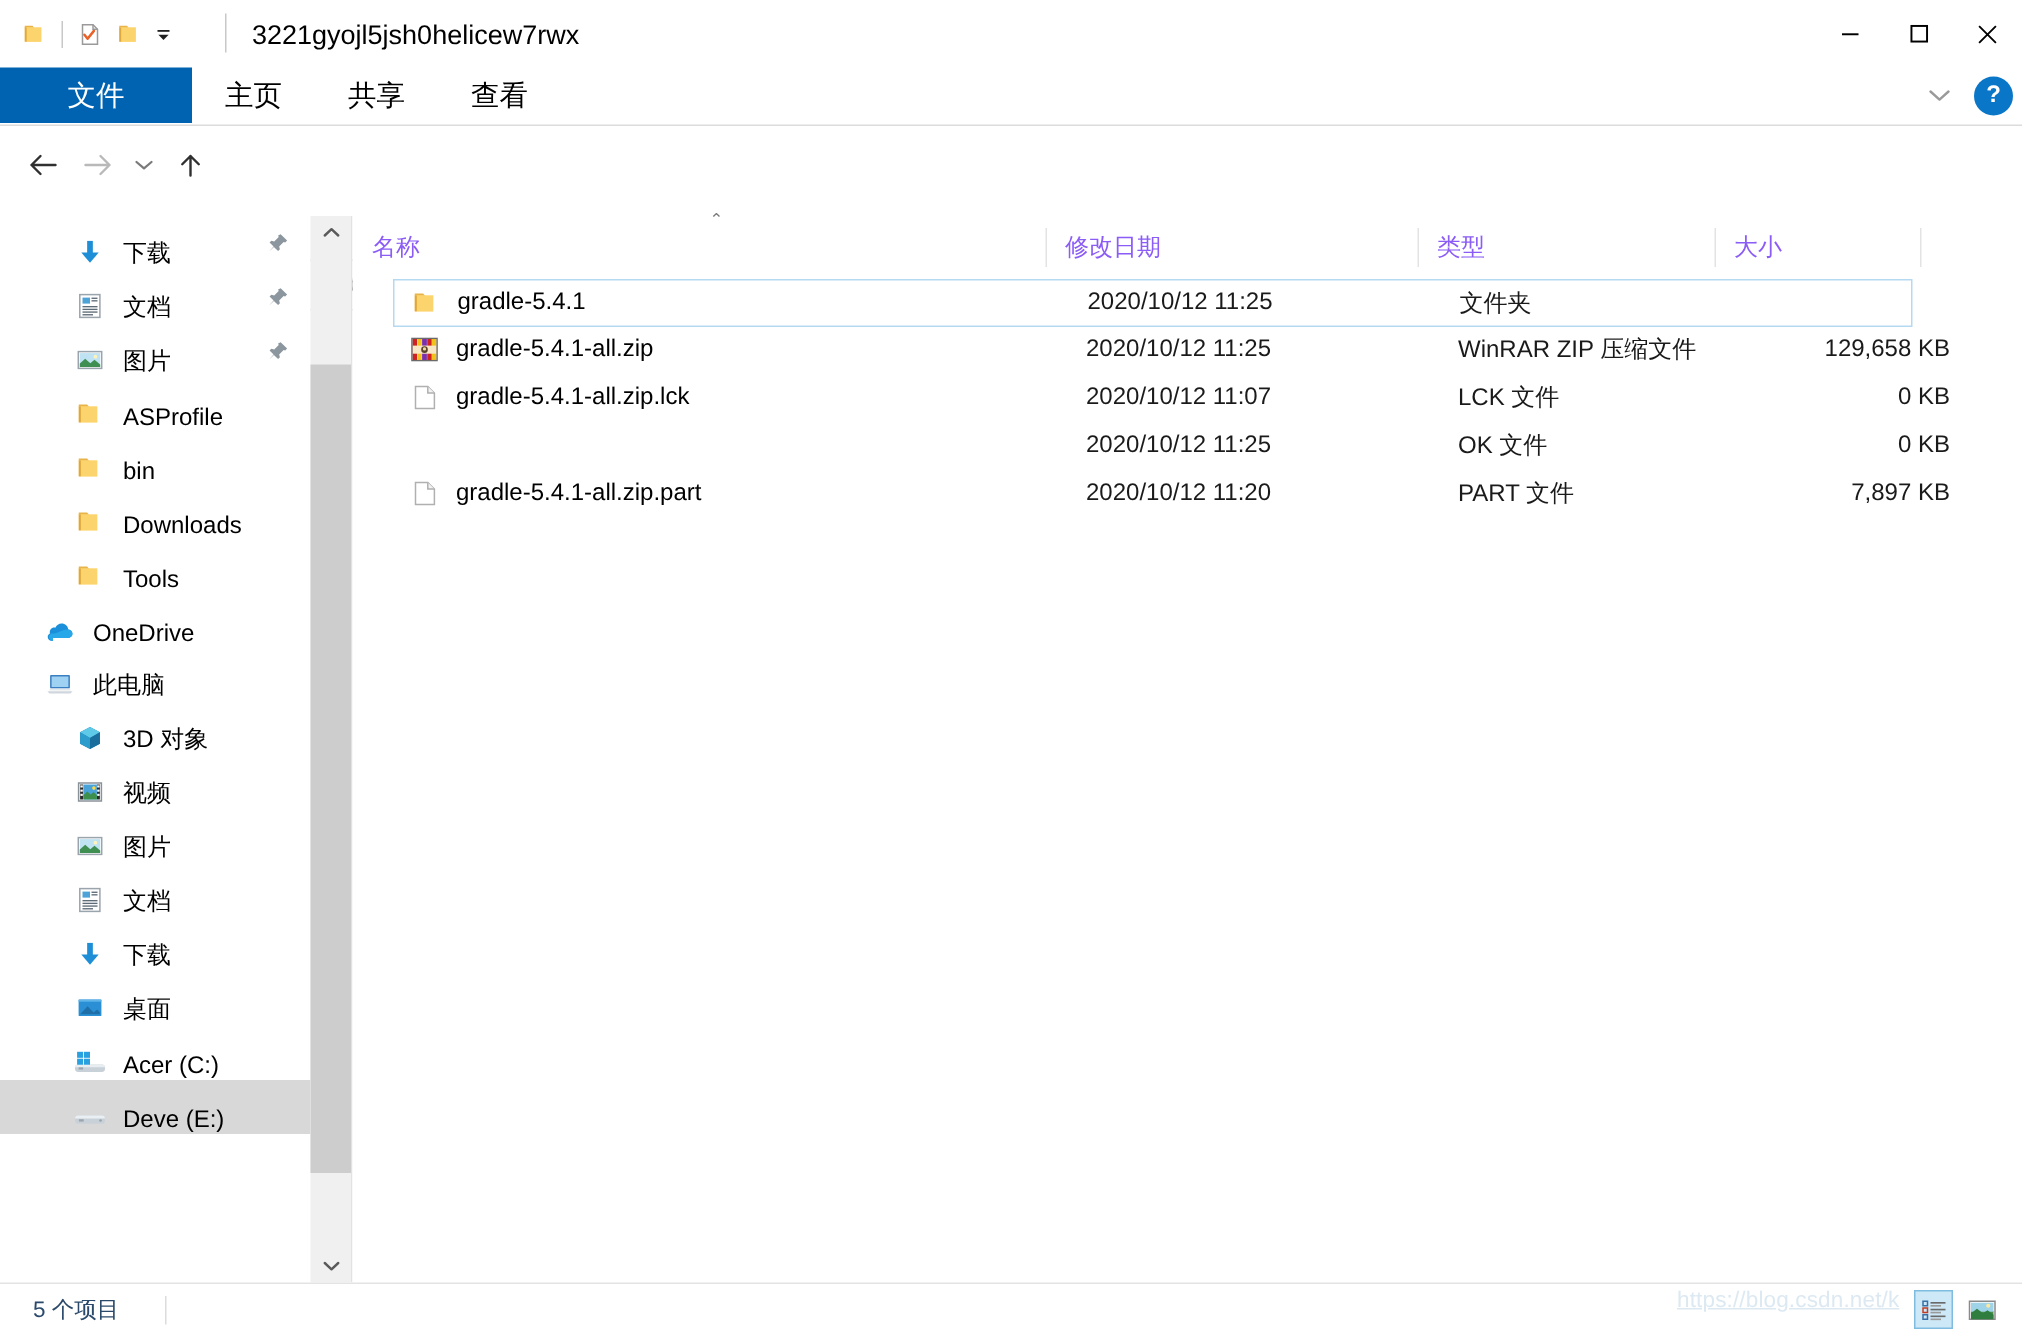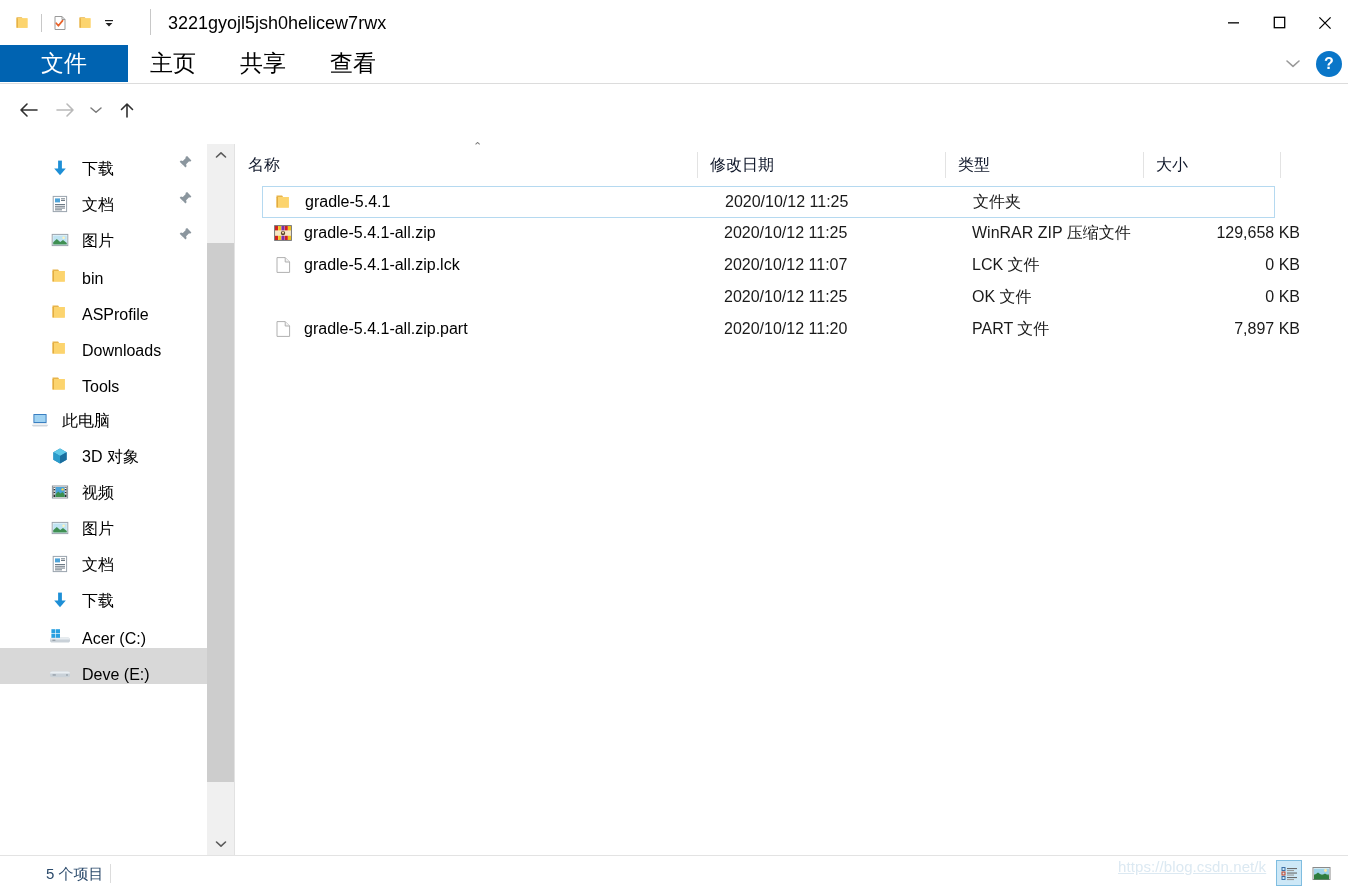--- a/index.html
+++ b/index.html
@@ -34,21 +34,21 @@
   .wc{width:46px;height:45px;display:flex;align-items:center;justify-content:center;}
 
   
   .ribbon{
     position:absolute;left:0;top:45px;width:1348px;height:38px;
     background:#ffffff;border-bottom:1px solid #dcdcdc;
   }
   .tabs{position:absolute;left:0;top:0;display:flex;height:37px;align-items:stretch;}
   .tab{
     display:flex;align-items:center;justify-content:center;
-    padding:0 22px;font-size:23px;color:#000;height:37px;
+    padding:0 22px;font-size:19px;color:#000;height:37px;
   }
   .tab.file{background:#0063b1;color:#ffffff;min-width:84px;}
   .ribbon-right{position:absolute;right:6px;top:0;height:37px;display:flex;align-items:center;gap:8px;}
   .chev-collapse{width:30px;height:30px;display:flex;align-items:center;justify-content:center;}
   .help-btn{
     width:26px;height:26px;border-radius:50%;background:#0a76c8;color:#fff;
     display:flex;align-items:center;justify-content:center;font-size:16px;font-weight:bold;
   }
 
   
@@ -131,21 +131,21 @@
     position:absolute;left:234px;top:144px;width:1px;height:711px;background:#e2e2e2;
   }
 
   
   .headerrow{
     position:absolute;left:235px;top:144px;width:1113px;height:42px;
     background:#ffffff;border-bottom:1px solid #e3e3e3;
   }
   .col{
     position:absolute;top:0;height:42px;display:flex;align-items:center;
-    font-size:16px;color:#0f172a;box-sizing:border-box;
+    font-size:16px;color:#8b5cf6;box-sizing:border-box;
   }
   .col .ctext{padding-left:13px;}
   .col-div{position:absolute;top:8px;width:1px;height:26px;background:#e3e3e3;}
   .sort-arrow{
     position:absolute;top:140px;font-size:11px;color:#777;
   }
 
   .filelist{
     position:absolute;left:235px;top:186px;width:1113px;height:669px;background:#fff;
   }
@@ -167,21 +167,21 @@
   .ftype{left:710px;color:#1a1a1a;}
   .fsize{left:880px;width:158px;justify-content:flex-end;color:#1a1a1a;}
 
   
   .statusbar{
     position:absolute;left:0;top:855px;width:1348px;height:35px;
     background:#ffffff;border-top:1px solid #e3e3e3;
   }
   .status-text{
     position:absolute;left:22px;top:0;height:35px;line-height:35px;
-    font-size:15px;color:#2b4a6b;white-space:nowrap;margin-left:24px;
+    font-size:15px;color:#2b4a6b;white-space:nowrap;
   }
   .status-divider{
     position:absolute;left:110px;top:8px;width:1px;height:19px;background:#dcdcdc;
   }
   .viewbtns{position:absolute;right:14px;top:4px;display:flex;gap:6px;}
   .vbtn{
     width:26px;height:26px;display:flex;align-items:center;justify-content:center;
     box-sizing:border-box;
   }
   .vbtn.active{background:#cde8f7;border:1px solid #7fbde0;}
@@ -386,32 +386,32 @@
       </div>
       <div class="nav-item ind-0">
         <span class="ico">
           <svg width="20" height="20" viewBox="0 0 20 20">
             <path d="M2.5 3.6h5.6l1.4 1.8H2.5z" fill="#e8b44a"></path>
             <path d="M2.5 5h12.3v10.6H2.5z" fill="#ffd77a"></path>
             <path d="M3.8 5h11v10.6h-11z" fill="#fcd46e"></path>
             <path d="M2.5 5h1.4v10.6H2.5z" fill="#dfa73a"></path>
           </svg>
         </span>
-        <span class="lbl">bin</span>
+        <span class="lbl">ASProfile</span>
       </div>
       <div class="nav-item ind-0">
         <span class="ico">
           <svg width="20" height="20" viewBox="0 0 20 20">
             <path d="M2.5 3.6h5.6l1.4 1.8H2.5z" fill="#e8b44a"></path>
             <path d="M2.5 5h12.3v10.6H2.5z" fill="#ffd77a"></path>
             <path d="M3.8 5h11v10.6h-11z" fill="#fcd46e"></path>
             <path d="M2.5 5h1.4v10.6H2.5z" fill="#dfa73a"></path>
           </svg>
         </span>
-        <span class="lbl">ASProfile</span>
+        <span class="lbl">bin</span>
       </div>
       <div class="nav-item ind-0">
         <span class="ico">
           <svg width="20" height="20" viewBox="0 0 20 20">
             <path d="M2.5 3.6h5.6l1.4 1.8H2.5z" fill="#e8b44a"></path>
             <path d="M2.5 5h12.3v10.6H2.5z" fill="#ffd77a"></path>
             <path d="M3.8 5h11v10.6h-11z" fill="#fcd46e"></path>
             <path d="M2.5 5h1.4v10.6H2.5z" fill="#dfa73a"></path>
           </svg>
         </span>
@@ -420,20 +420,29 @@
       <div class="nav-item ind-0">
         <span class="ico">
           <svg width="20" height="20" viewBox="0 0 20 20">
             <path d="M2.5 3.6h5.6l1.4 1.8H2.5z" fill="#e8b44a"></path>
             <path d="M2.5 5h12.3v10.6H2.5z" fill="#ffd77a"></path>
             <path d="M3.8 5h11v10.6h-11z" fill="#fcd46e"></path>
             <path d="M2.5 5h1.4v10.6H2.5z" fill="#dfa73a"></path>
           </svg>
         </span>
         <span class="lbl">Tools</span>
+      </div>
+      <div class="nav-item ind-1">
+        <span class="ico">
+          <svg width="20" height="20" viewBox="0 0 20 20">
+            <path d="M5.3 15.4h9.6c2 0 3.4-1.3 3.4-2.9 0-1.5-1.2-2.7-2.8-2.8-.2-2.3-2.1-4-4.4-4-1.9 0-3.5 1.1-4.2 2.8-.2 0-.3-.1-.5-.1-1.8 0-3.2 1.4-3.2 3.1 0 .3 0 .5.1.8-.9.4-1.5 1.3-1.5 2.3 0 1.5 1.3 2.8 3.5 2.8z" fill="#1b8fd9"></path>
+            <path d="M5.3 15.4h9.6c2 0 3.4-1.3 3.4-2.9 0-1.4-1-2.5-2.4-2.8-2.4-.4-4.5.6-6.4 1.5-1.7.8-3.6 1.5-5.3 1.1-.9.4-1.5 1.3-1.5 2.3 0 1.5 1.3 2.8 2.6 2.8z" fill="#28a8e8"></path>
+          </svg>
+        </span>
+        <span class="lbl">OneDrive</span>
       </div>
       <div class="nav-item ind-1">
         <span class="ico">
           <svg width="20" height="20" viewBox="0 0 20 20">
             <rect x="3.4" y="4" width="13.2" height="9" rx="0.6" fill="#3a7fc1"></rect>
             <rect x="4.4" y="5" width="11.2" height="7" fill="#9fd2f2"></rect>
             <path d="M1.6 14.8h16.8l-1.4 1.6H3z" fill="#cfd6dd"></path>
             <path d="M3.4 13h13.2l.5 1.3H2.9z" fill="#e3e8ec"></path>
           </svg>
         </span>
@@ -496,20 +505,30 @@
         <span class="lbl">文档</span>
       </div>
       <div class="nav-item ind-2">
         <span class="ico">
           <svg width="20" height="20" viewBox="0 0 20 20">
             <rect x="8.1" y="2.6" width="3.8" height="8.4" fill="#1e8fd6"></rect>
             <path d="M4.2 10.4h11.6L10 17.2z" fill="#1e8fd6"></path>
           </svg>
         </span>
         <span class="lbl">下载</span>
+      </div>
+      <div class="nav-item ind-2">
+        <span class="ico">
+          <svg width="20" height="20" viewBox="0 0 20 20">
+            <rect x="2.4" y="4.4" width="15.2" height="11" rx="0.6" fill="#2a8fd4"></rect>
+            <path d="M3.4 14.2l5-5.4 4 4.2 2.4-2 1.8 2v1.2z" fill="#1e6fa8"></path>
+            <rect x="2.4" y="4.4" width="15.2" height="1.4" fill="#5fb4e8"></rect>
+          </svg>
+        </span>
+        <span class="lbl">桌面</span>
       </div>
       <div class="nav-item ind-2">
         <span class="ico">
           <svg width="22" height="20" viewBox="0 0 22 20">
             <path d="M3 11.6h16c1.2 0 2 .7 2 1.9v1.2c0 1.1-.8 1.9-2 1.9H3c-1.2 0-2-.8-2-1.9v-1.2c0-1.2.8-1.9 2-1.9z" fill="#c9d1d8"></path>
             <path d="M3 11.6h16c1.2 0 2 .7 2 1.9H1c0-1.2.8-1.9 2-1.9z" fill="#e8edf1"></path>
             <rect x="3.4" y="13.6" width="3" height="1.4" fill="#9aa4ad"></rect>
             <rect x="2.4" y="3.2" width="4" height="4" fill="#29a0e0"></rect>
             <rect x="7" y="3.2" width="4" height="4" fill="#29a0e0"></rect>
             <rect x="2.4" y="7.8" width="4" height="4" fill="#29a0e0"></rect>

